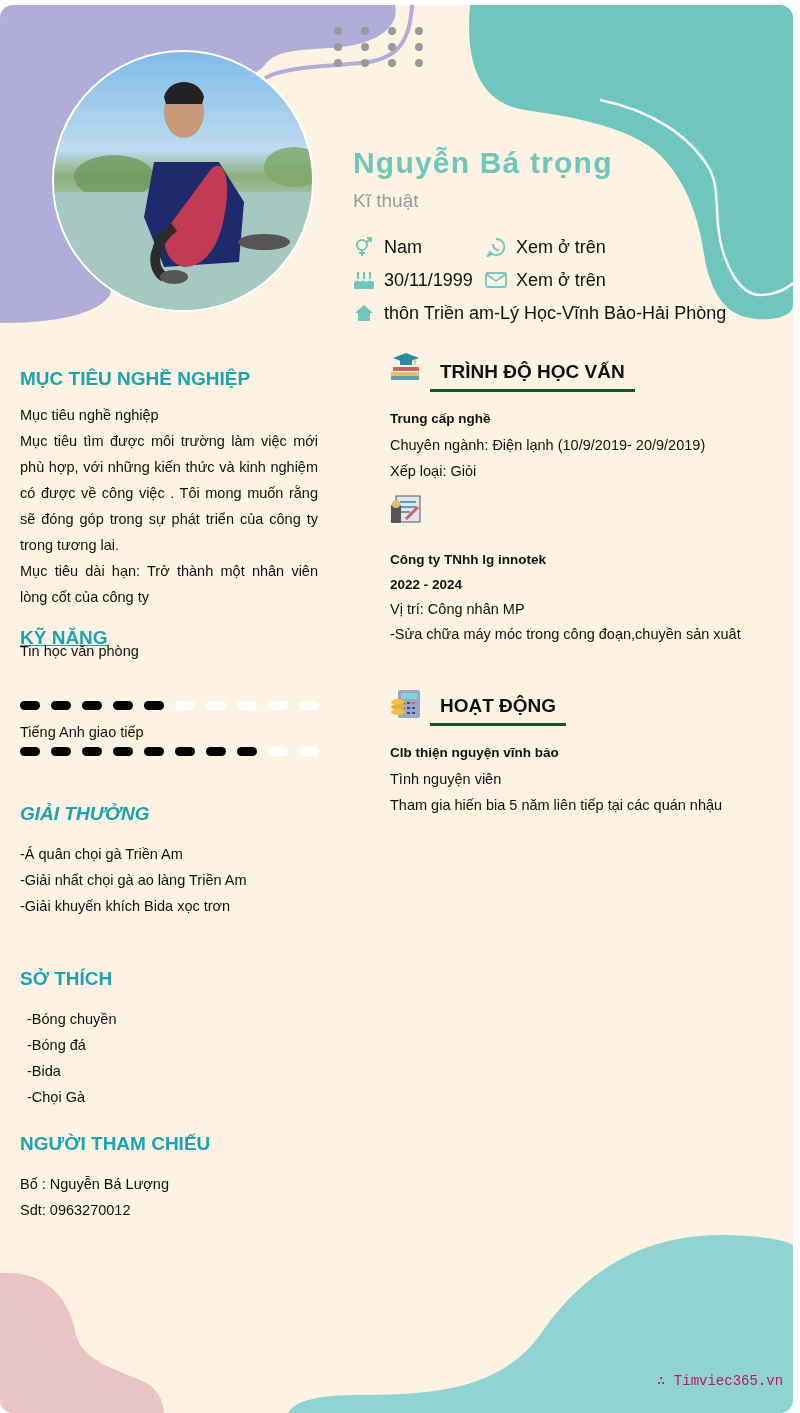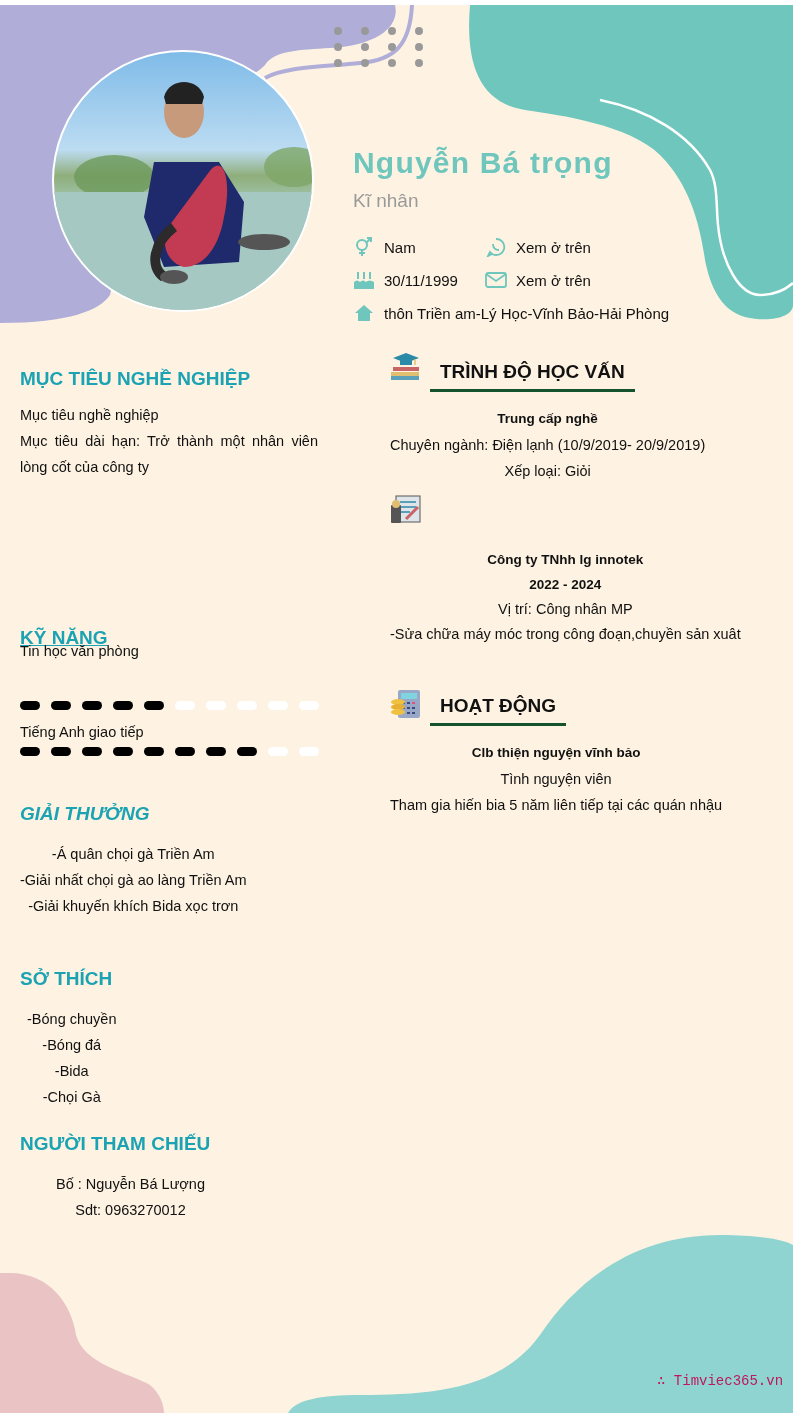--- a/index.html
+++ b/index.html
@@ -1,30 +1,30 @@
 <!DOCTYPE html>
 <html><head>
 <meta charset="utf-8">
 <style>
   * { box-sizing: border-box; margin: 0; padding: 0; }
   html, body { width: 800px; height: 1413px; background: #ffffff; overflow: hidden; }
   body { font-family: "Liberation Sans", "DejaVu Sans", sans-serif; color: #111; position: relative; }
-  .page { position: absolute; left: 0; top: 5px; width: 793px; height: 1408px; background: #fef3e2; overflow: hidden; }
+  .page { position: absolute; left: 0; top: 5px; width: 793px; height: 1408px; background: #fef3e2; overflow: hidden; border-radius: 13px; }
   .bg-svg { position: absolute; left: 0; top: 0; }
 
   .avatar { position: absolute; left: 52px; top: 45px; width: 262px; height: 262px; border-radius: 50%; overflow: hidden; border: 2px solid #fff; background: linear-gradient(180deg, #7fbbe8 0%, #bcdcf2 38%, #8fae7a 48%, #a9cfc6 62%, #9cc3b8 100%); }
 
   .name { position: absolute; left: 353px; top: 141px; font-size: 30px; font-weight: bold; color: #6ec6bd; letter-spacing: 1.2px; }
   .job { position: absolute; left: 353px; top: 185px; font-size: 19px; color: #9a9a9a; }
 
-  .info { position: absolute; font-size: 15px; color: #111; display: flex; align-items: center; }
+  .info { position: absolute; font-size: 18px; color: #111; display: flex; align-items: center; }
   .info .ic { width: 22px; height: 22px; margin-right: 9px; display: inline-flex; align-items: center; justify-content: center; }
 
   .sec-title-l { position: absolute; left: 20px; font-size: 19px; font-weight: bold; color: #1ba3b3; }
-  .text { position: absolute; font-size: 14.5px; color: #111; line-height: 26px; text-align: center; }
+  .text { position: absolute; font-size: 14.5px; color: #111; line-height: 26px; }
   .justify { text-align: justify; }
 
   .skill-label { position: absolute; left: 20px; font-size: 14.5px; }
   .dots { position: absolute; left: 20px; display: flex; gap: 11px; }
   .dot { width: 20px; height: 9px; border-radius: 5px; background: #fff; }
   .dot.on { background: #000; }
 
   .sec-title-r { position: absolute; left: 430px; font-size: 19px; font-weight: bold; color: #111; padding: 0 10px 6px 10px; border-bottom: 3px solid #14532d; }
   .sec-icon { position: absolute; left: 390px; width: 32px; height: 32px; }
   .bold { font-weight: bold; font-size: 13.5px; }
@@ -76,21 +76,21 @@
       <ellipse cx="130" cy="60" rx="20" ry="26" fill="#c89a7c"></ellipse>
       <path d="M110 45 C115 25 145 25 150 45 L148 52 L112 52 Z" fill="#222"></path>
       <path d="M155 120 C170 100 178 130 170 165 C165 195 150 215 130 215 C110 210 105 185 118 170 Z" fill="#c23b52"></path>
       <path d="M120 175 C100 190 95 215 110 225" stroke="#2c2a2a" stroke-width="10" fill="none"></path>
       <ellipse cx="210" cy="190" rx="26" ry="8" fill="#555"></ellipse>
       <ellipse cx="120" cy="225" rx="14" ry="7" fill="#555"></ellipse>
     </svg>
   </div>
 
   <div class="name">Nguyễn Bá trọng</div>
-  <div class="job">Kĩ nhân</div>
+  <div class="job">Kĩ thuật</div>
 
   <div class="info" style="left:353px; top:231px;">
     <span class="ic">
       <svg width="20" height="20" viewBox="0 0 20 20">
           <circle cx="8" cy="8" r="5" stroke="#6ec6bd" stroke-width="2" fill="none"></circle>
           <path d="M12 4 L17 -1 M13 -1 L17 -1 L17 3" stroke="#6ec6bd" stroke-width="2" fill="none" transform="translate(0,2)"></path>
           <path d="M8 13 L8 19 M5 16 L11 16" stroke="#6ec6bd" stroke-width="2"></path>
         </svg>
     </span>
     <span>Nam</span>
@@ -128,20 +128,21 @@
       <svg width="20" height="18" viewBox="0 0 20 18">
           <path d="M10 1 L19 9 L16 9 L16 17 L4 17 L4 9 L1 9 Z" fill="#6ec6bd"></path>
         </svg>
     </span>
     <span>thôn Triền am-Lý Học-Vĩnh Bảo-Hải Phòng</span>
   </div>
 
   <div class="sec-title-l" style="top:363px;">MỤC TIÊU NGHỀ NGHIỆP</div>
   <div class="text justify" style="left:20px; top:397px; width:298px;">
     <div>Mục tiêu nghề nghiệp</div>
+    <div>Mục tiêu tìm được môi trường làm việc mới phù hợp, với những kiến thức và kinh nghiệm có được về công việc . Tôi mong muốn rằng sẽ đóng góp trong sự phát triển của công ty trong tương lai.</div>
     <div>Mục tiêu dài hạn: Trở thành một nhân viên lòng cốt của công ty</div>
   </div>
 
   <div class="sec-title-l" style="top:622px;text-decoration:underline;">KỸ NĂNG</div>
   <div class="skill-label" style="top:638px;">Tin học văn phòng</div>
   <div class="dots" style="top:696px;">
     <span class="dot on"></span>
       <span class="dot on"></span>
       <span class="dot on"></span>
       <span class="dot on"></span>
@@ -175,21 +176,21 @@
 
   <div class="sec-title-l" style="top:963px;">SỞ THÍCH</div>
   <div class="text" style="left:27px; top:1001px;">
     <div>-Bóng chuyền</div>
     <div>-Bóng đá</div>
     <div>-Bida</div>
     <div>-Chọi Gà</div>
   </div>
 
   <div class="sec-title-l" style="top:1128px;">NGƯỜI THAM CHIẾU</div>
-  <div class="text" style="left:20px; top:1166px;margin-left:36px;">
+  <div class="text" style="left:20px; top:1166px;">
     <div>Bố : Nguyễn Bá Lượng</div>
     <div>Sdt: 0963270012</div>
   </div>
 
   <div class="sec-icon" style="top:345px;">
     <svg width="32" height="32" viewBox="0 0 32 32">
       <rect x="1" y="22" width="28" height="4" fill="#e0c070"></rect>
         <rect x="3" y="17" width="26" height="4" fill="#c86464"></rect>
         <rect x="1" y="26" width="28" height="4" fill="#5aa0b8"></rect>
       <path d="M3 8 L16 3 L29 8 L16 13 Z" fill="#2a8aa8"></path>

